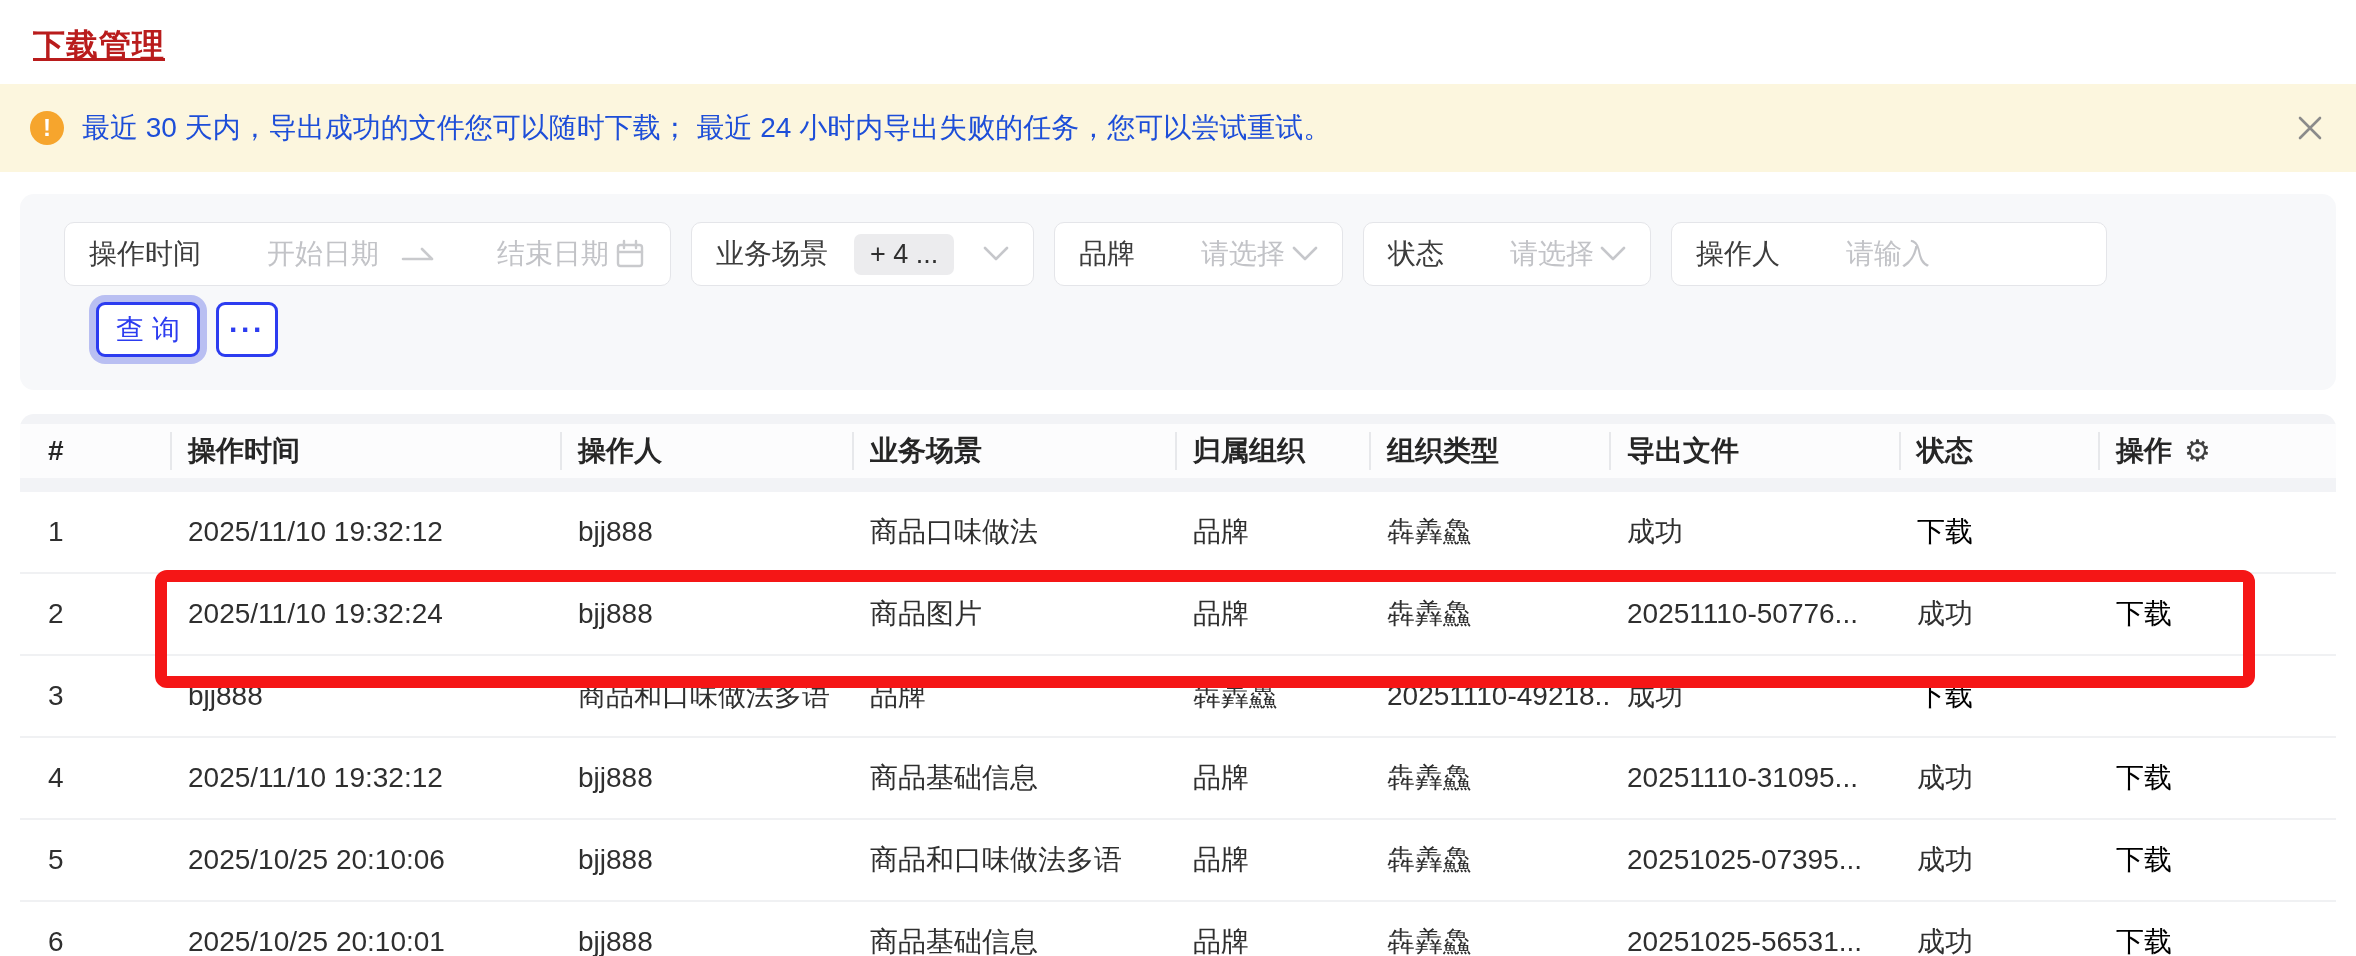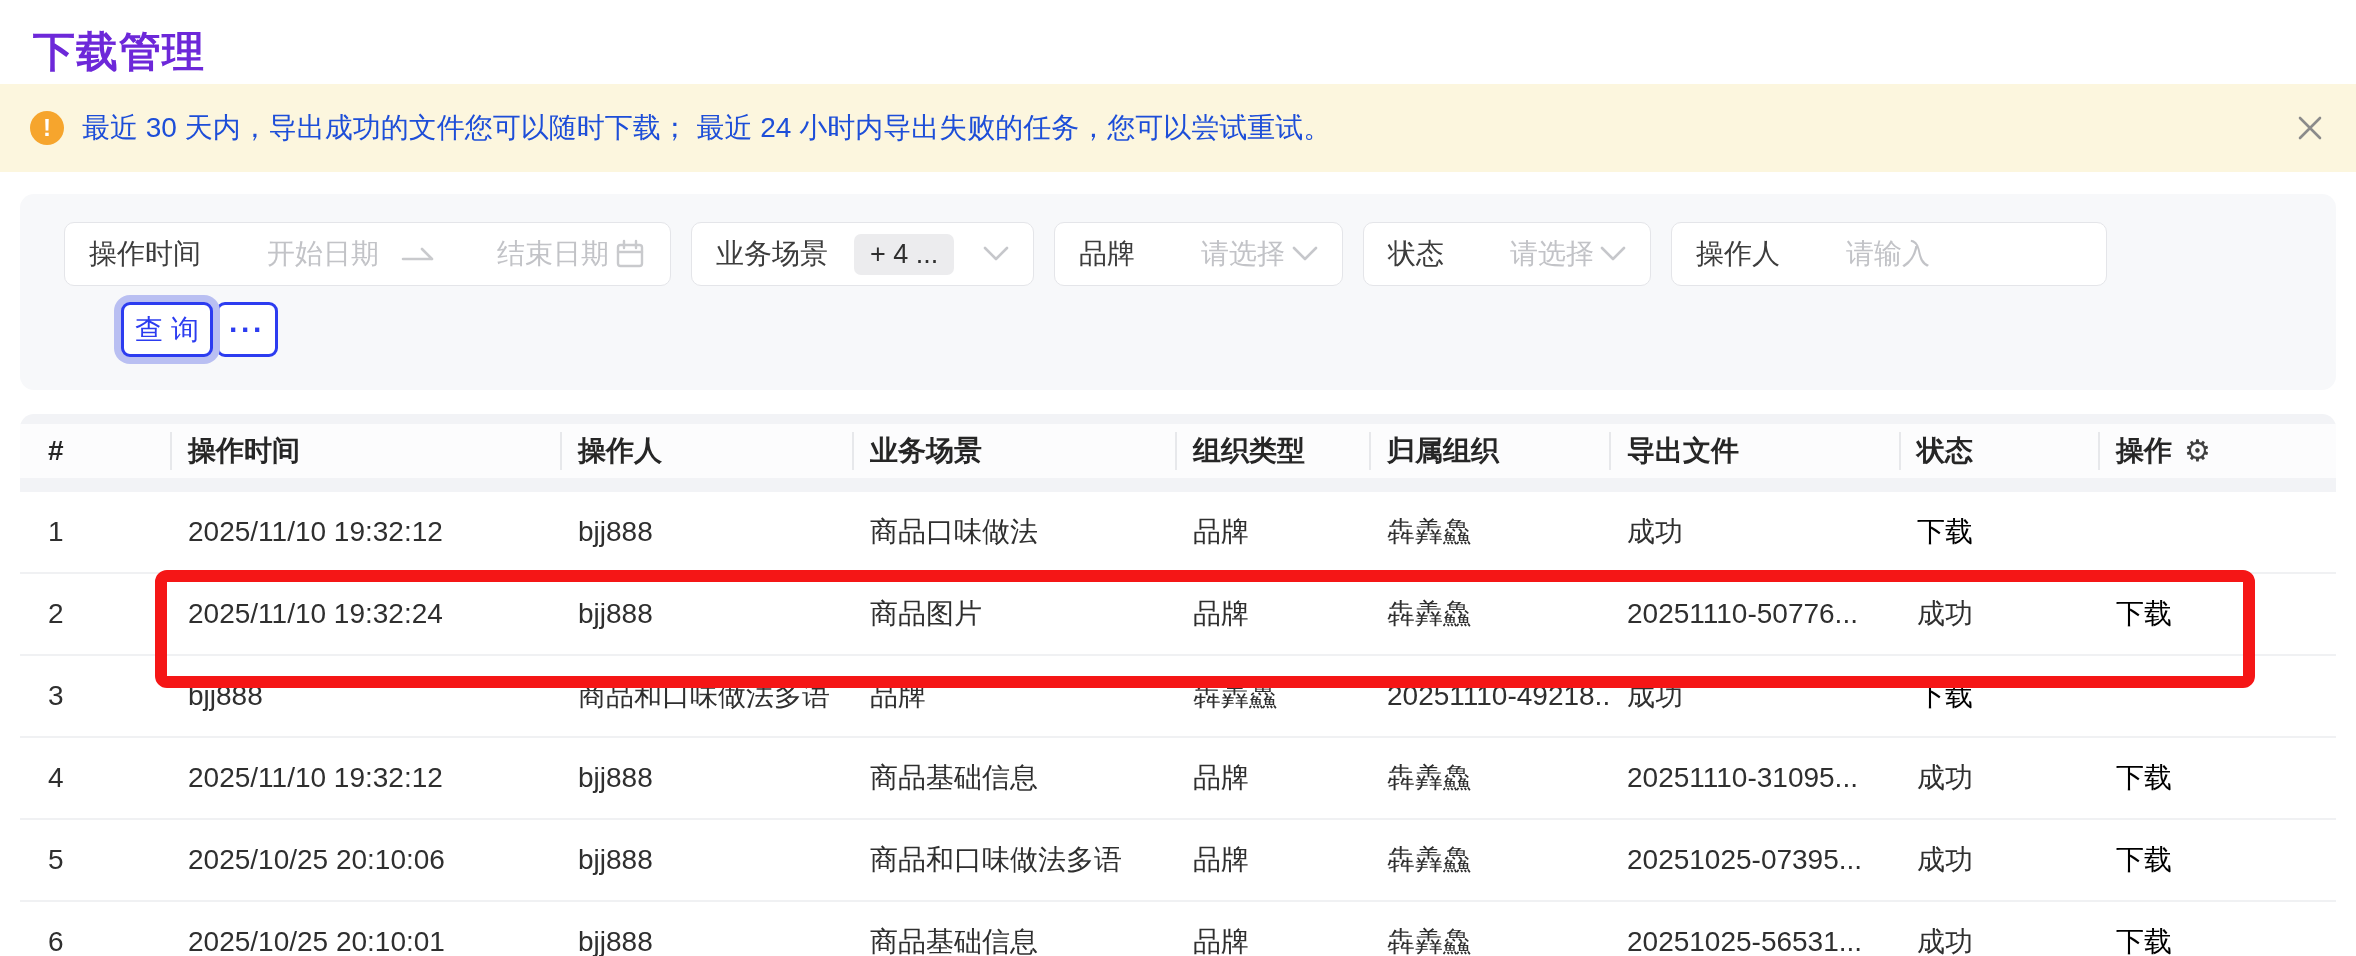--- a/index.html
+++ b/index.html
@@ -7,22 +7,23 @@
   body {
     position: relative;
     font-family: "Liberation Sans", "DejaVu Sans", sans-serif;
     background: #ffffff;
     overflow: hidden;
     color: #333;
   }
   
   .page-title {
     position: absolute; left: 33px; top: 24px;
-    font-size: 42px; font-weight: 600; color: #6d28d9;
+    font-size: 32px; font-weight: 600; color: #b91c1c;
     letter-spacing: 1px;
+    text-decoration: underline;
   }
   
   .banner {
     position: absolute; top: 84px; left: 0; width: 2356px; height: 88px;
     background: #fcf6de;
     display: flex; align-items: center;
     padding: 0 24px 0 30px;
   }
   .warn-icon {
     flex: 0 0 auto;
@@ -64,22 +65,22 @@
   .range-sep { margin: 0 22px; display: flex; align-items: center; }
   .cal-icon { margin-left: auto; display: flex; align-items: center; }
   .chev { margin-left: auto; display: flex; align-items: center; }
   .tag {
     background: #ececee; border-radius: 7px;
     padding: 5px 16px; font-size: 27px; color: #2f2f2f;
     margin-right: 18px;
   }
   
   .query-btn {
-    position: absolute; left: 101px; top: 108px;
-    width: 92px; height: 55px;
+    position: absolute; left: 76px; top: 108px;
+    width: 104px; height: 55px;
     background: #fff; border: 3px solid #2c3cf0; border-radius: 9px;
     color: #2c3cf0; font-size: 28px;
     display: flex; align-items: center; justify-content: center;
     box-shadow: 0 0 0 7px #b9bff2;
     z-index: 2; cursor: pointer;
   }
   .more-btn {
     position: absolute; left: 196px; top: 108px;
     width: 62px; height: 55px;
     background: #fff; border: 3px solid #2c3cf0; border-radius: 9px;
@@ -212,24 +213,24 @@
       <div class="th">
           <span>操作时间</span>
         </div>
       <div class="th">
           <span>操作人</span>
         </div>
       <div class="th">
           <span>业务场景</span>
         </div>
       <div class="th">
+          <span>归属组织</span>
+        </div>
+      <div class="th">
           <span>组织类型</span>
-        </div>
-      <div class="th">
-          <span>归属组织</span>
         </div>
       <div class="th">
           <span>导出文件</span>
         </div>
       <div class="th">
           <span>状态</span>
         </div>
       <div class="th">
         <span>操作</span>
         <span class="gear">⚙</span>

